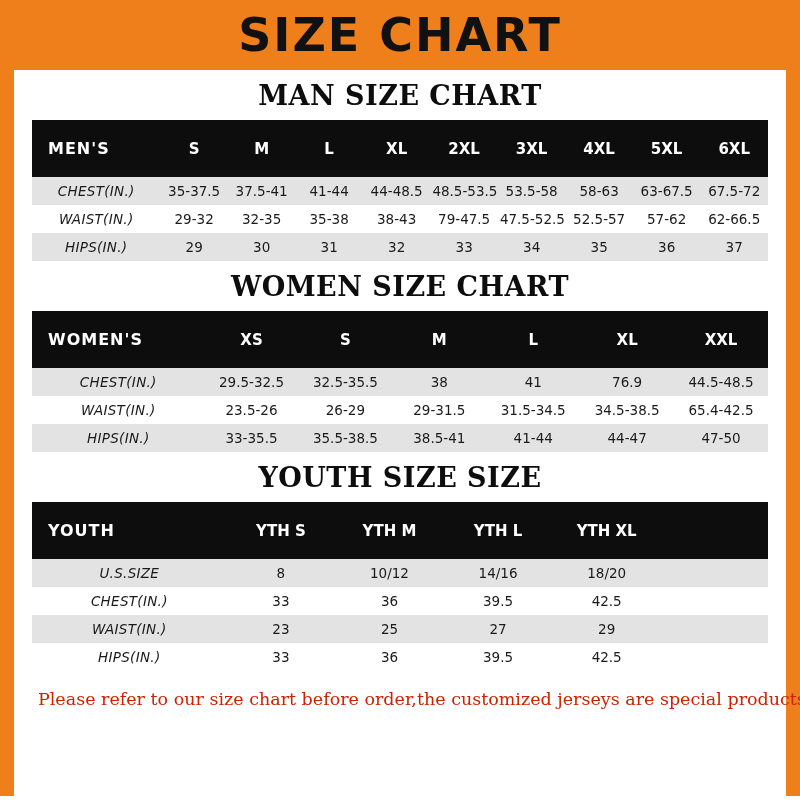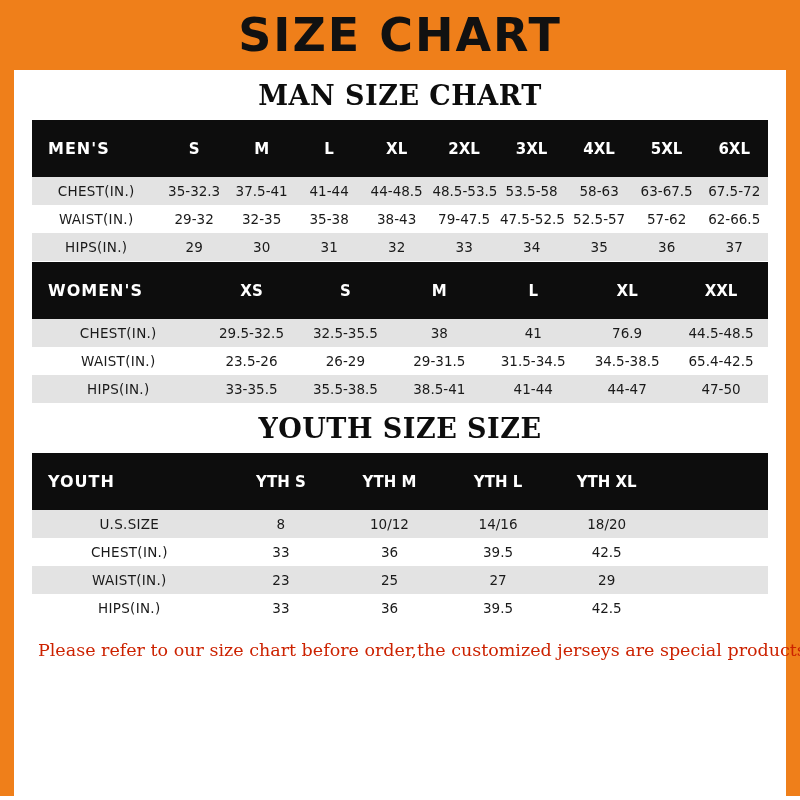--- a/index.html
+++ b/index.html
@@ -75,20 +75,21 @@
   }
   table.size-table thead th.first-col {
     text-align: left;
     padding-left: 16px;
     letter-spacing: 1px;
     font-size: 16px;
   }
   table.size-table tbody td.first-col {
     font-weight: normal;
     letter-spacing: 0.3px;
+    font-style: italic;
   }
   table.size-table tbody tr.row-alt td {
     background: #e3e3e3;
   }
   table.size-table tbody tr.row-plain td {
     background: #ffffff;
   }
   .footer-note {
     margin-top: 16px;
     padding: 0 6px;
@@ -126,21 +127,21 @@
             <th>2XL</th>
             <th>3XL</th>
             <th>4XL</th>
             <th>5XL</th>
             <th>6XL</th>
           </tr>
         </thead>
         <tbody>
           <tr class="row-alt">
             <td class="first-col">CHEST(IN.)</td>
-            <td>35-32.3</td>
+            <td>35-37.5</td>
             <td>37.5-41</td>
             <td>41-44</td>
             <td>44-48.5</td>
             <td>48.5-53.5</td>
             <td>53.5-58</td>
             <td>58-63</td>
             <td>63-67.5</td>
             <td>67.5-72</td>
           </tr>
           <tr class="row-plain">
@@ -165,20 +166,21 @@
             <td>34</td>
             <td>35</td>
             <td>36</td>
             <td>37</td>
           </tr>
         </tbody>
       </table>
     </div>
 
     <div class="section">
+      <div class="section-title">WOMEN SIZE CHART</div>
       <table class="size-table">
         <thead>
           <tr>
             <th class="first-col" style="width:21%">WOMEN'S</th>
             <th>XS</th>
             <th>S</th>
             <th>M</th>
             <th>L</th>
             <th>XL</th>
             <th>XXL</th>

